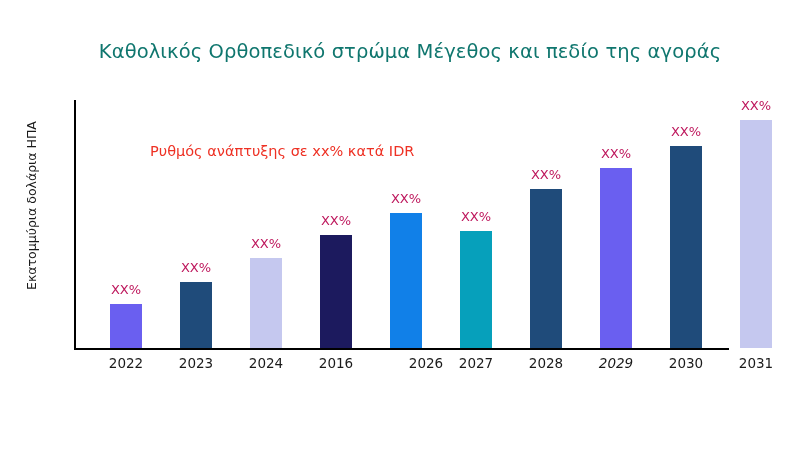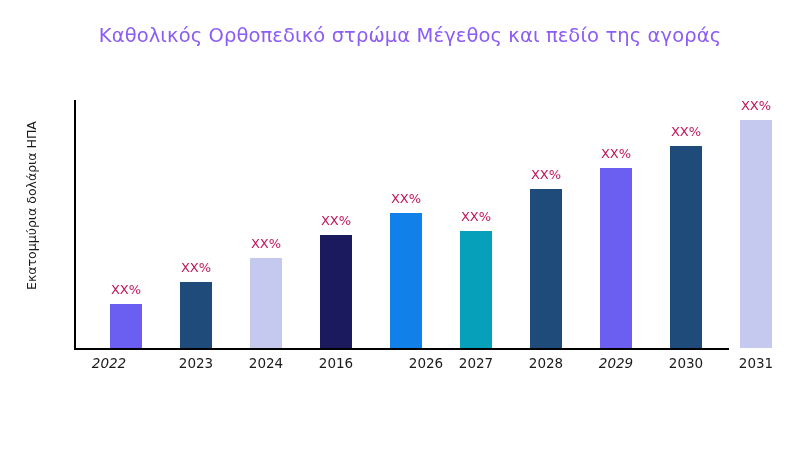--- a/index.html
+++ b/index.html
@@ -19,25 +19,25 @@
     left: 0; top: 0;
     width: 800px;
     height: 450px;
     background: #ffffff;
   }
 
   
   #chart-title {
     position: absolute;
     left: 60px;
-    top: 24px;
+    top: 40px;
     width: 700px;
     text-align: center;
     font-size: 19.5px;
-    color: #8b5cf6;
+    color: #0f766e;
     letter-spacing: 0.1px;
     white-space: nowrap;
   }
 
   
   #y-axis-label {
     position: absolute;
     left: -99px;
     top: 198px;
     width: 260px;
@@ -124,20 +124,21 @@
 <div id="chart-root">
 
   <div id="chart-title">Καθολικός Ορθοπεδικό στρώμα Μέγεθος και πεδίο της αγοράς</div>
 
   <div id="y-axis-label">Εκατομμύρια δολάρια ΗΠΑ</div>
 
   <div id="plot-area">
     <div id="y-axis-line"></div>
     <div id="x-axis-line"></div>
 
+    <div id="growth-annotation">Ρυθμός ανάπτυξης σε xx% κατά IDR</div>
 
     <div id="bars-layer">
         <div class="bar" style="left: 110px; width: 32px; height: 44px; background: rgb(106, 95, 240);"></div>
         <div class="bar-value" style="left: 126px; top: 282px;">XX%</div>
         <div class="bar" style="left: 180px; width: 32px; height: 66px; background: rgb(31, 75, 122);"></div>
         <div class="bar-value" style="left: 196px; top: 260px;">XX%</div>
         <div class="bar" style="left: 250px; width: 32px; height: 90px; background: rgb(197, 200, 239);"></div>
         <div class="bar-value" style="left: 266px; top: 236px;">XX%</div>
         <div class="bar" style="left: 320px; width: 32px; height: 113px; background: rgb(28, 26, 94);"></div>
         <div class="bar-value" style="left: 336px; top: 213px;">XX%</div>
@@ -148,21 +149,21 @@
         <div class="bar" style="left: 530px; width: 32px; height: 159px; background: rgb(31, 75, 122);"></div>
         <div class="bar-value" style="left: 546px; top: 167px;">XX%</div>
         <div class="bar" style="left: 600px; width: 32px; height: 180px; background: rgb(106, 95, 240);"></div>
         <div class="bar-value" style="left: 616px; top: 146px;">XX%</div>
         <div class="bar" style="left: 670px; width: 32px; height: 202px; background: rgb(31, 75, 122);"></div>
         <div class="bar-value" style="left: 686px; top: 124px;">XX%</div>
         <div class="bar" style="left: 740px; width: 32px; height: 228px; background: rgb(197, 200, 239);"></div>
         <div class="bar-value" style="left: 756px; top: 98px;">XX%</div>
       </div>
     <div id="ticks-layer">
-        <div class="tick-label" style="left: 109px; font-style: italic;">2022</div>
+        <div class="tick-label" style="left: 126px;">2022</div>
         <div class="tick-label" style="left: 196px;">2023</div>
         <div class="tick-label" style="left: 266px;">2024</div>
         <div class="tick-label" style="left: 336px;">2016</div>
         <div class="tick-label" style="left: 426px;">2026</div>
         <div class="tick-label" style="left: 476px;">2027</div>
         <div class="tick-label" style="left: 546px;">2028</div>
         <div class="tick-label" style="left: 616px; font-style: italic;">2029</div>
         <div class="tick-label" style="left: 686px; text-align: center;">2030</div>
         <div class="tick-label" style="left: 756px;">2031</div>
       </div>

